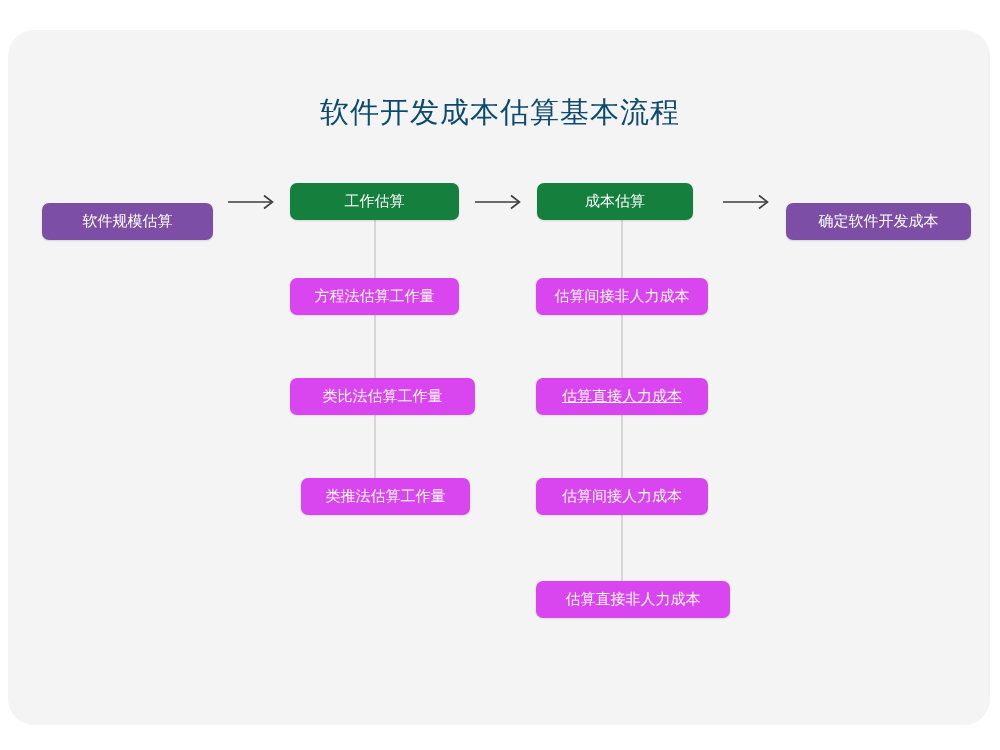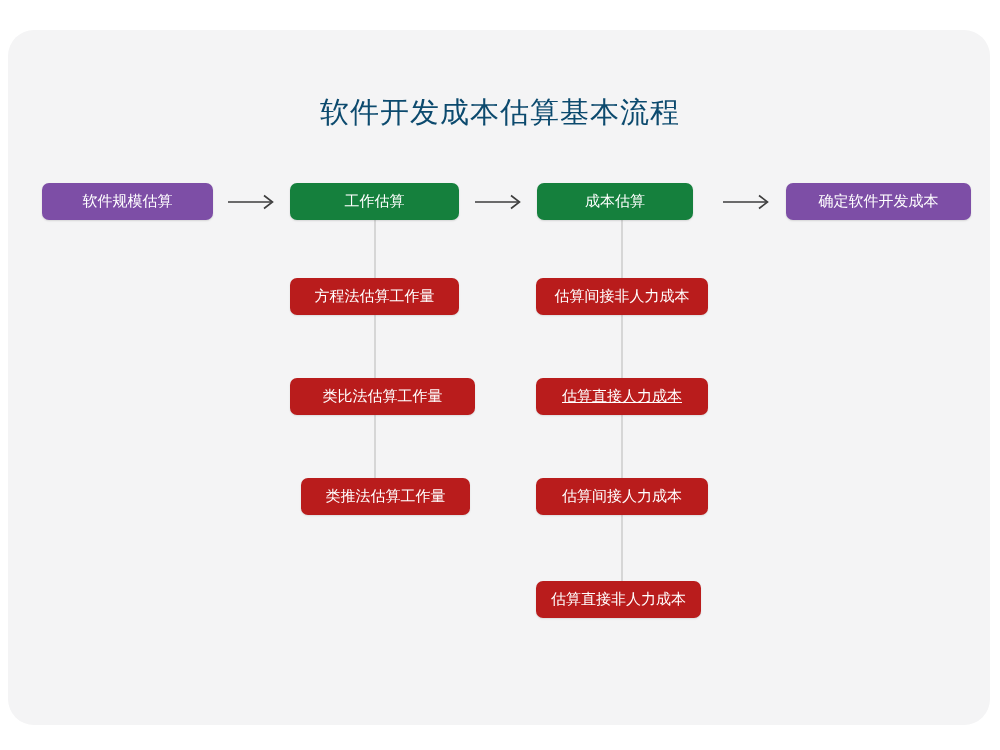--- a/index.html
+++ b/index.html
@@ -50,23 +50,24 @@
     text-align:center;
   }
   .node.primary {
     background:#15803d;
     font-size:15px;
     height:37px;
     box-shadow:0 1px 2px rgba(0,0,0,0.13);
   }
   .node.primary.light {
     background:#7d4ea6;
+    margin-top:20px;
   }
   .node.sub {
-    background:#b91c1c;
+    background:#d946ef;
     font-size:15px;
     height:37px;
     color:#ffffff;
     box-shadow:0 1px 2px rgba(0,0,0,0.10);
   }
   
   .arrow {
     position:absolute;
     height:20px;
     display:flex;
@@ -140,17 +141,17 @@
   </div>
 
   <div class="node sub" style="left:536px; top:378px; width:172px;text-decoration:underline;">
     <span>估算直接人力成本</span>
   </div>
 
   <div class="node sub" style="left:536px; top:478px; width:172px;">
     <span>估算间接人力成本</span>
   </div>
 
-  <div class="node sub" style="left:536px; top:581px; width:165px;">
+  <div class="node sub" style="left:536px; top:581px; width:194px;">
     <span>估算直接非人力成本</span>
   </div>
 
 </div>
 
 </body></html>

